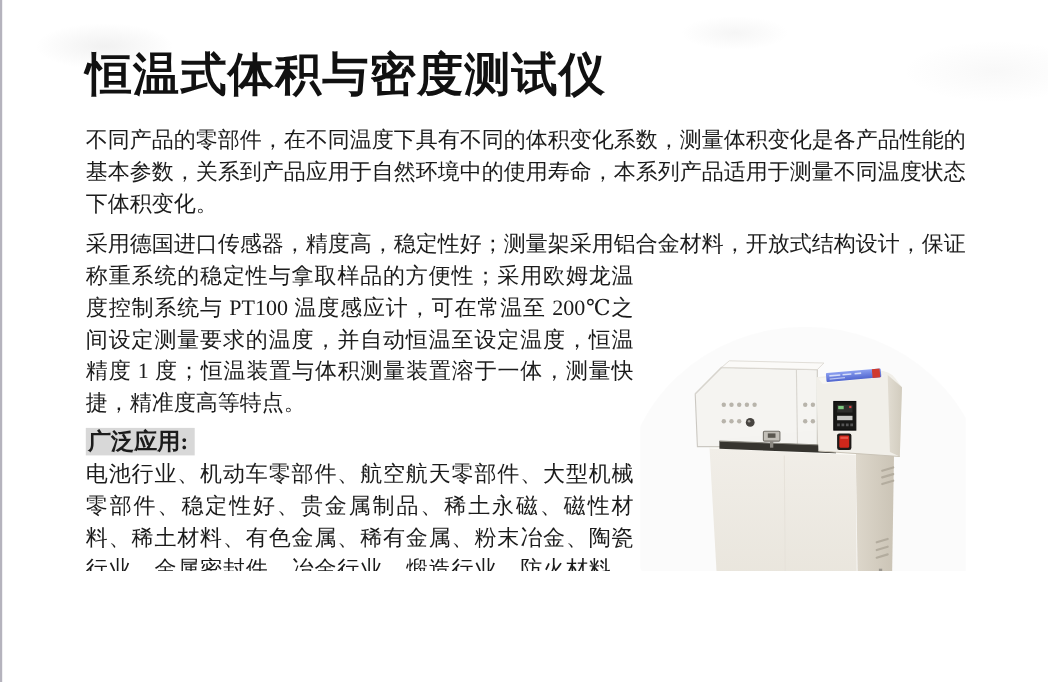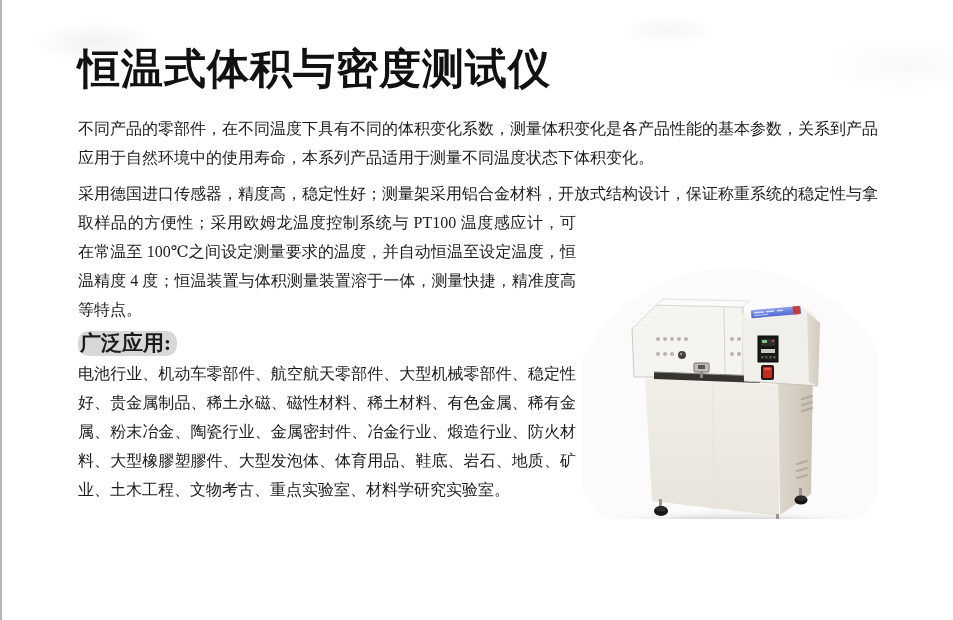--- a/index.html
+++ b/index.html
@@ -18,27 +18,27 @@
     box-sizing:border-box;height:519px;overflow:hidden;
     padding:44px 75px 0 78px;
   }
   h1.title{
     margin:0 0 20px 0;
     font-size:42px;line-height:1.2;font-weight:bold;
     letter-spacing:1px;color:#111;
   }
   p.body-text{
     margin:0 0 7px 0;
-    font-size:16px;line-height:29px;
+    font-size:20px;line-height:29px;
     text-align:justify;
   }
   h2.apps-heading{
     margin:2px 0 3px 0;font-size:21px;line-height:25px;font-weight:bold;
   }
-  h2.apps-heading .hl{background:#d8d8d8;padding:0 6px 1px 2px;border-radius:10px;}
+  h2.apps-heading .hl{background:#d8d8d8;padding:0 6px 1px 2px;}
   .img-spacer{float:right;width:0;height:29px;}
   .product-float{
     float:right;clear:right;
     width:296px;height:352px;margin-left:6px;
   }
   .product-float svg{display:block;}
 </style>
 </head>
 <body>
 
@@ -174,19 +174,19 @@
         <rect x="194" y="306" width="3" height="10" fill="#9a968e"></rect>
         <ellipse cx="196" cy="319" rx="8" ry="5.5" fill="#171513"></ellipse>
         <ellipse cx="196" cy="317" rx="6.5" ry="3" fill="#2e2b28"></ellipse>
         <rect x="217" y="280" width="3" height="9" fill="#9a968e"></rect>
         <ellipse cx="219" cy="292" rx="6.5" ry="4.5" fill="#171513"></ellipse>
         <ellipse cx="219" cy="290.5" rx="5" ry="2.4" fill="#2e2b28"></ellipse>
       </g>
     </svg>
   </div>
 
-  <p class="body-text">采用德国进口传感器，精度高，稳定性好；测量架采用铝合金材料，开放式结构设计，保证称重系统的稳定性与拿取样品的方便性；采用欧姆龙温度控制系统与 PT100 温度感应计，可在常温至 100℃之间设定测量要求的温度，并自动恒温至设定温度，恒温精度 4 度；恒温装置与体积测量装置溶于一体，测量快捷，精准度高等特点。</p>
+  <p class="body-text">采用德国进口传感器，精度高，稳定性好；测量架采用铝合金材料，开放式结构设计，保证称重系统的稳定性与拿取样品的方便性；采用欧姆龙温度控制系统与 PT100 温度感应计，可在常温至 200℃之间设定测量要求的温度，并自动恒温至设定温度，恒温精度 1 度；恒温装置与体积测量装置溶于一体，测量快捷，精准度高等特点。</p>
 
   <h2 class="apps-heading"><span class="hl">广泛应用:</span></h2>
 
   <p class="body-text">电池行业、机动车零部件、航空航天零部件、大型机械零部件、稳定性好、贵金属制品、稀土永磁、磁性材料、稀土材料、有色金属、稀有金属、粉末冶金、陶瓷行业、金属密封件、冶金行业、煅造行业、防火材料、大型橡膠塑膠件、大型发泡体、体育用品、鞋底、岩石、地质、矿业、土木工程、文物考古、重点实验室、材料学研究实验室。</p>
 
 </div>
 
 </body></html>

